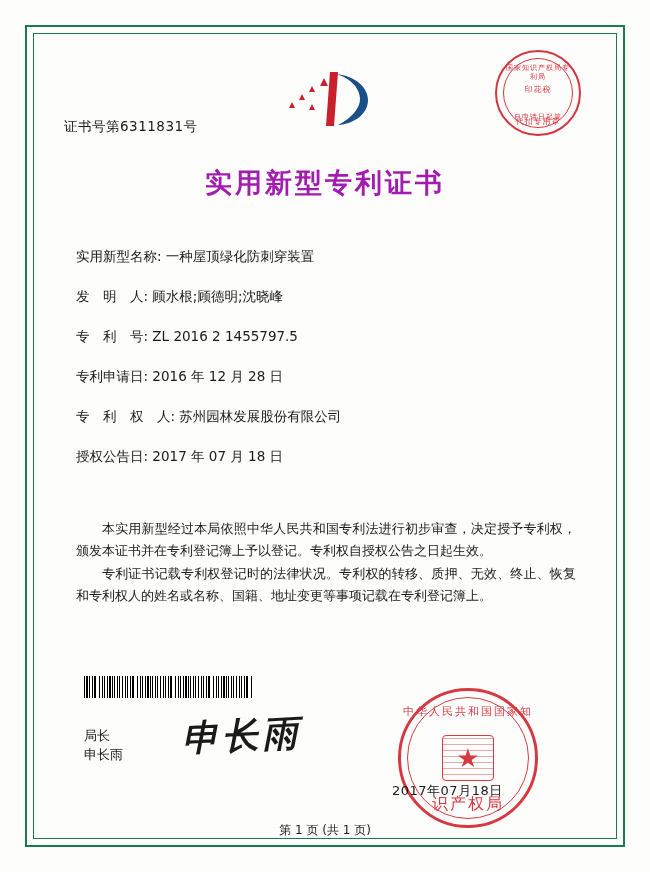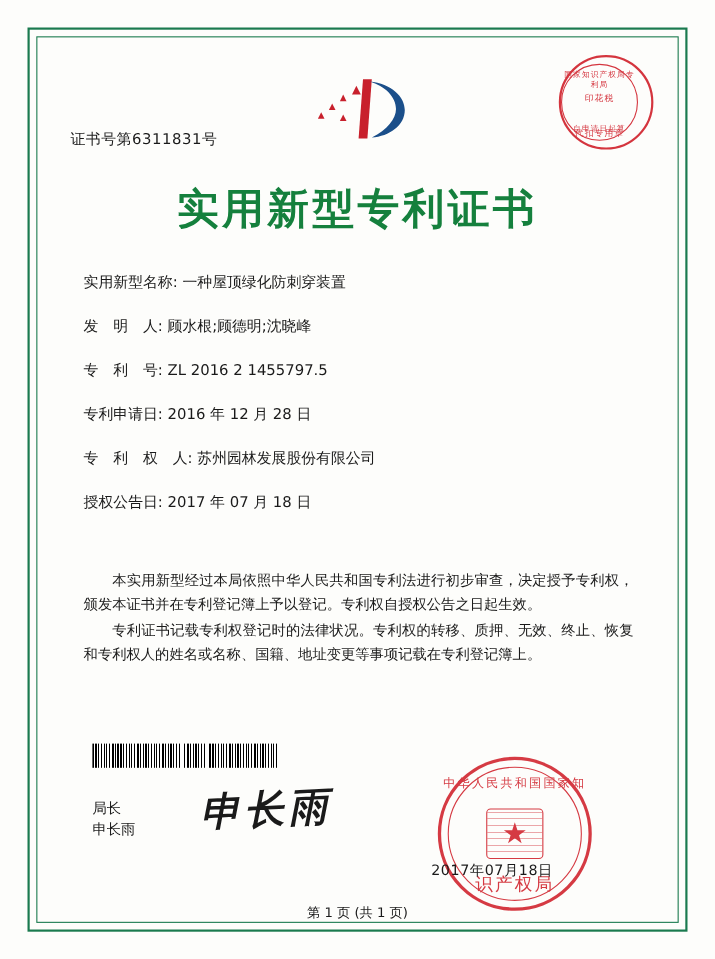--- a/index.html
+++ b/index.html
@@ -40,28 +40,28 @@
   }
 
   .logo {
     position: absolute;
     left: 268px; top: 68px;
     width: 108px; height: 62px;
   }
 
   .red-seal-top {
     position: absolute;
-    right: 56px; top: 50px;
+    right: 69px; top: 50px;
     width: 86px; height: 86px;
     border: 2.2px solid #d0202a;
     border-radius: 50%;
     color: #d0202a;
     display: flex;
     align-items: center;
-    justify-content: flex-start;
+    justify-content: center;
     opacity: 0.9;
   }
   .red-seal-top .inner {
     width: 70px; height: 70px;
     border: 1px solid #d0202a;
     border-radius: 50%;
     position: relative;
   }
   .red-seal-top .cword {
     position: absolute;
@@ -75,24 +75,24 @@
   .red-seal-top .c1 { top: 5px; }
   .red-seal-top .c2 { top: 26px; font-size: 8px; }
   .red-seal-top .c3 { top: 36px; font-size: 8px; margin-top: 22px; }
   .red-seal-top .c4 { bottom: 5px; }
 
   .title {
     position: absolute;
     left: 0; right: 0;
     top: 165px;
     text-align: center;
-    font-size: 38px;
+    font-size: 27px;
     font-weight: bold;
     letter-spacing: 3px;
-    color: #15803d;
+    color: #a21caf;
     font-family: "DejaVu Sans", "Liberation Sans", sans-serif;
   }
 
   
   .fields {
     position: absolute;
     left: 76px; top: 248px;
     width: 500px;
   }
   .field-row {

